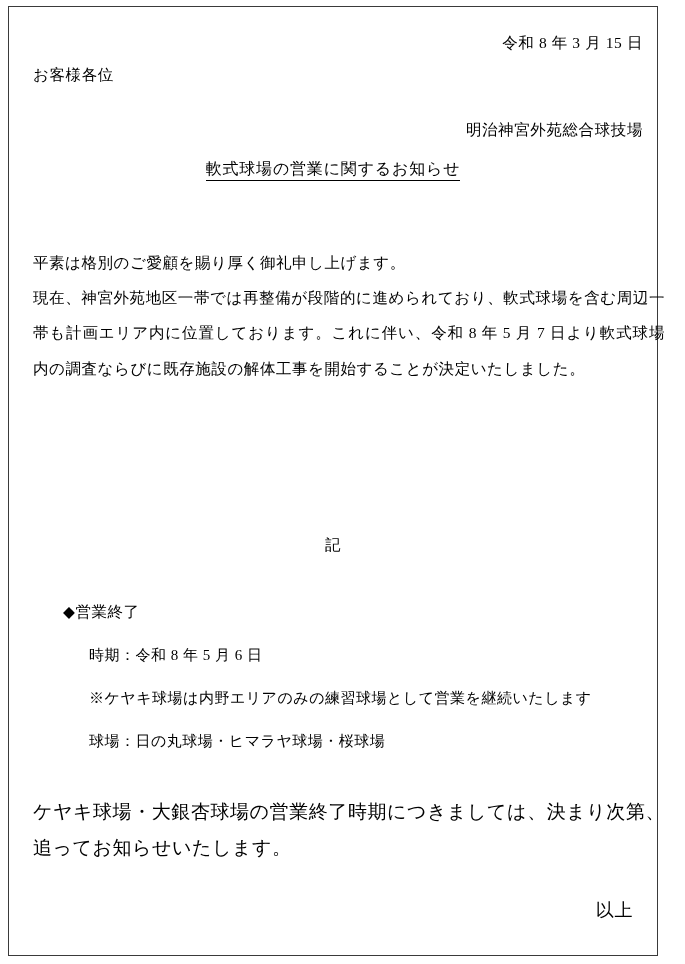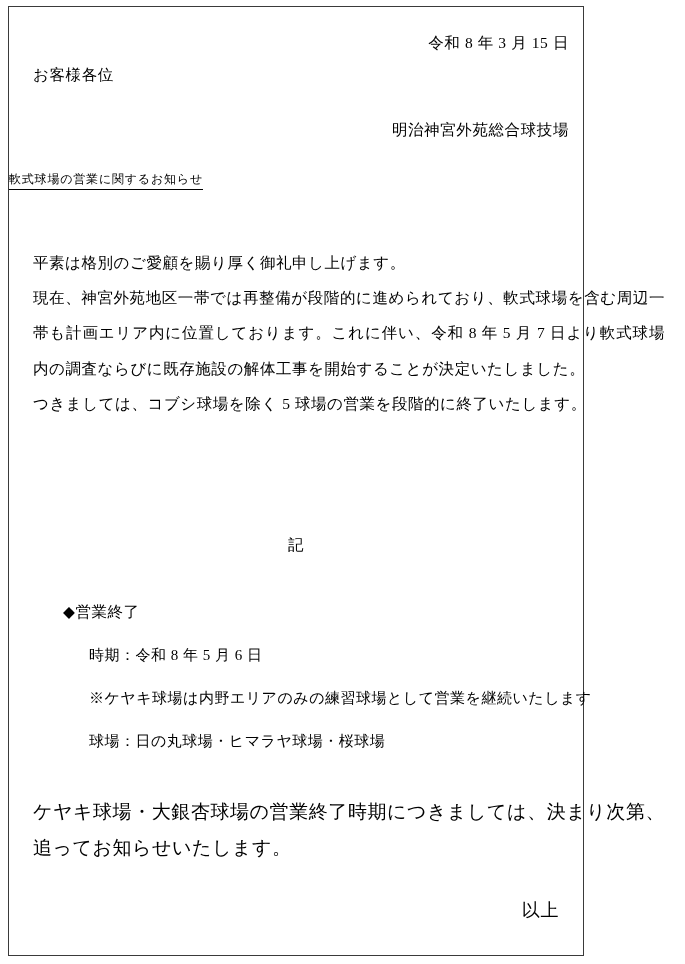--- a/index.html
+++ b/index.html
@@ -11,21 +11,21 @@
     width: 685px;
     height: 964px;
     font-family: "Liberation Serif", "DejaVu Serif", serif;
     color: #000000;
     overflow: hidden;
   }
   #page {
     position: absolute;
     left: 8px;
     top: 6px;
-    width: 576px;
+    width: 650px;
     height: 950px;
     border: 1px solid #3a3a3a;
     box-sizing: border-box;
     background: #ffffff;
   }
   .inner {
     position: relative;
     width: 100%;
     height: 100%;
     box-sizing: border-box;
@@ -51,22 +51,23 @@
   .sender {
     position: absolute;
     right: 14px;
     top: 99px;
     margin-top: 16px;
   }
   .doc-title {
     position: absolute;
     left: 0;
     right: 0;
-    top: 164px;
-    font-size: 12px;
+    top: 152px;
+    text-align: center;
+    font-size: 16px;
     letter-spacing: 0.8px;
   }
   .doc-title span.ul {
     border-bottom: 1.4px solid #000;
     padding-bottom: 3px;
   }
   .body-block {
     position: absolute;
     left: 24px;
     top: 238px;
@@ -142,21 +143,20 @@
 
     <div class="line addressee">お客様各位</div>
 
     <div class="line sender">明治神宮外苑総合球技場</div>
 
     <div class="doc-title"><span class="ul">軟式球場の営業に関するお知らせ</span></div>
 
     <div class="body-block">
       <p>平素は格別のご愛顧を賜り厚く御礼申し上げます。</p>
       <p>現在、神宮外苑地区一帯では再整備が段階的に進められており、軟式球場を含む周辺一帯も計画エリア内に位置しております。これに伴い、令和 8 年 5 月 7 日より軟式球場内の調査ならびに既存施設の解体工事を開始することが決定いたしました。</p>
-      <p>つきましては、コブシ球場を除く 5 球場の営業を段階的に終了いたします。</p>
     </div>
 
     <div class="kilabel">記</div>
 
     <div class="list-block">
       <div class="list-head">◆営業終了</div>
       <div class="list-item">時期：令和 8 年 5 月 6 日</div>
       <div class="list-item">※ケヤキ球場は内野エリアのみの練習球場として営業を継続いたします</div>
       <div class="list-item">球場：日の丸球場・ヒマラヤ球場・桜球場</div>
     </div>

